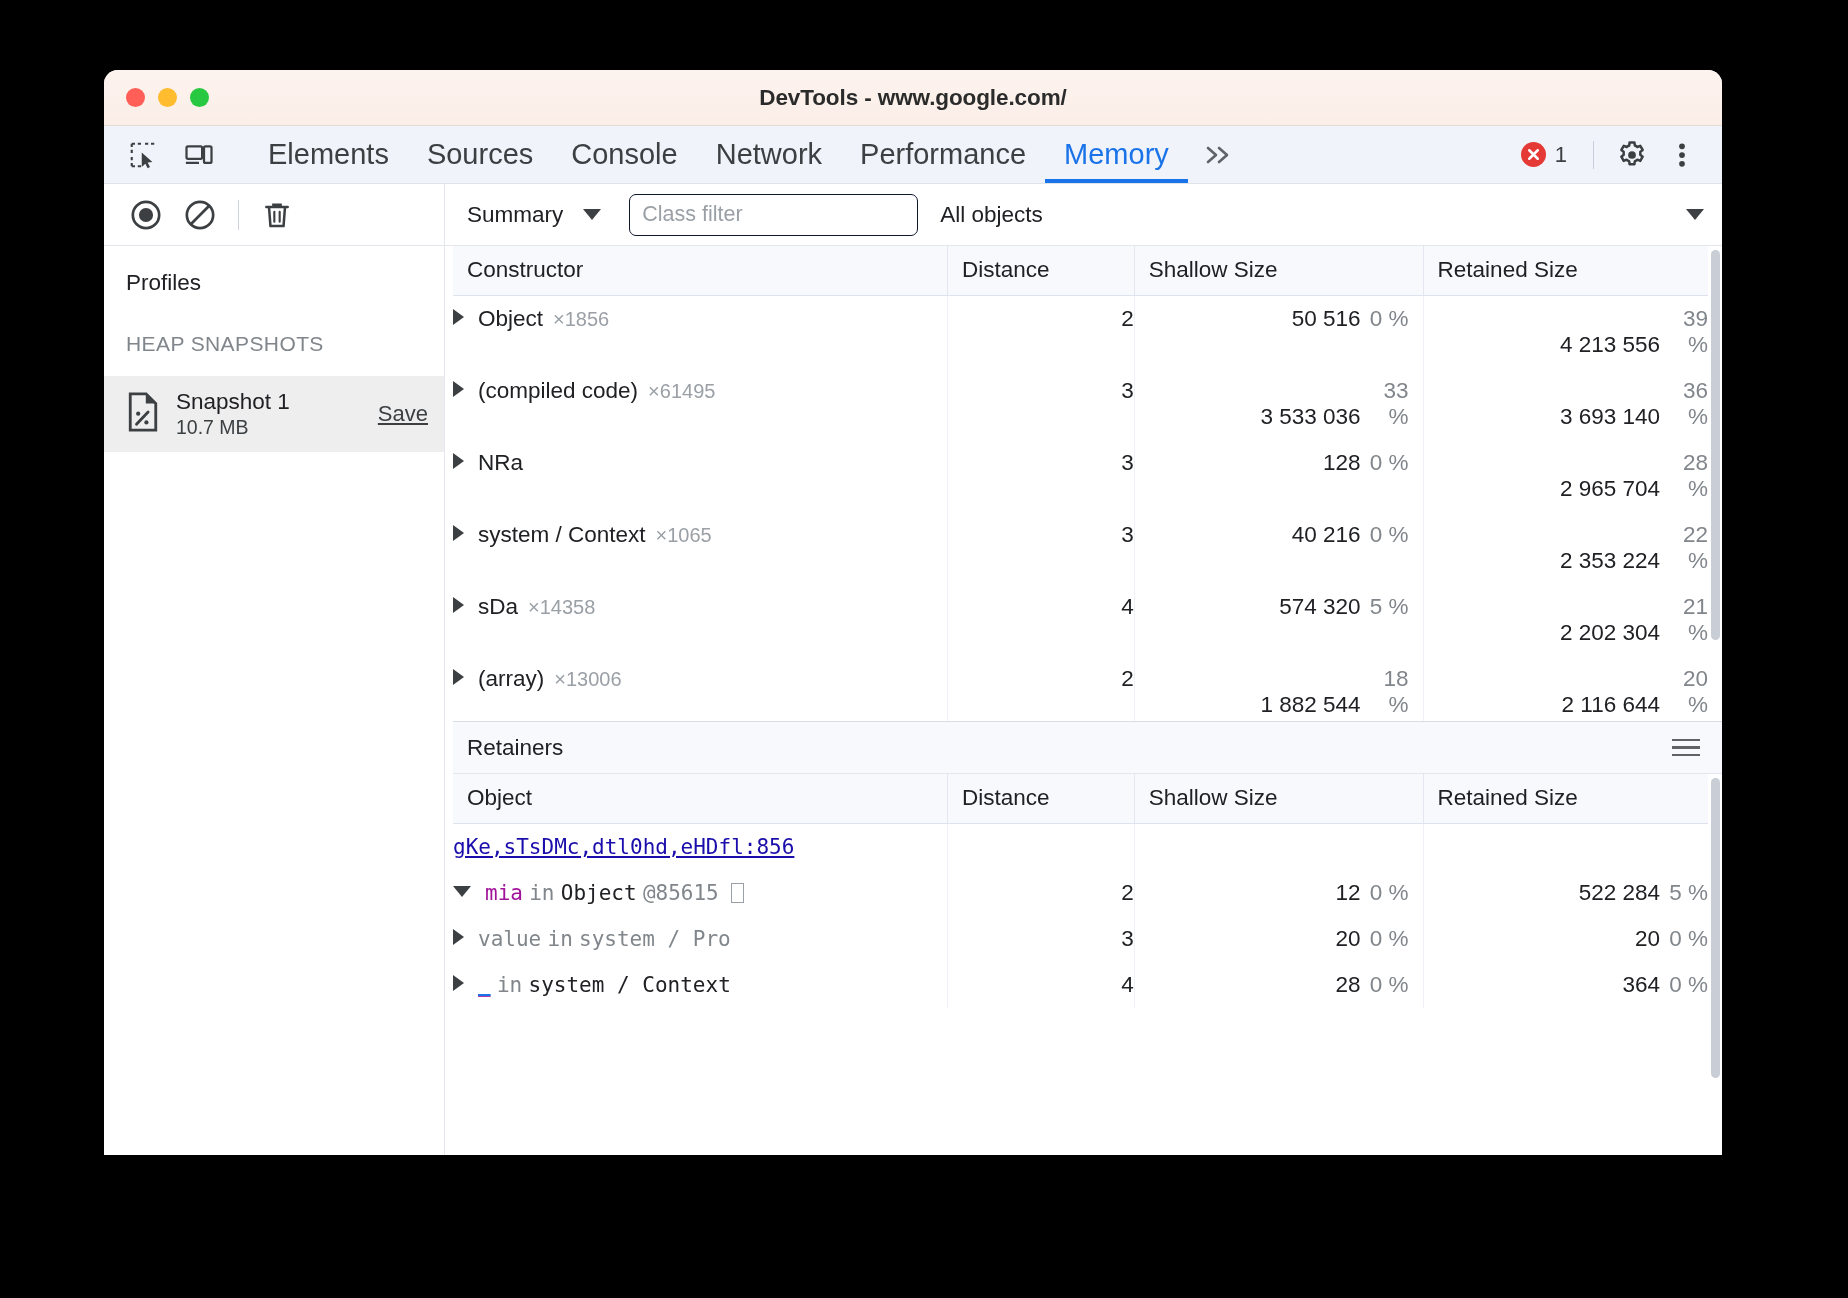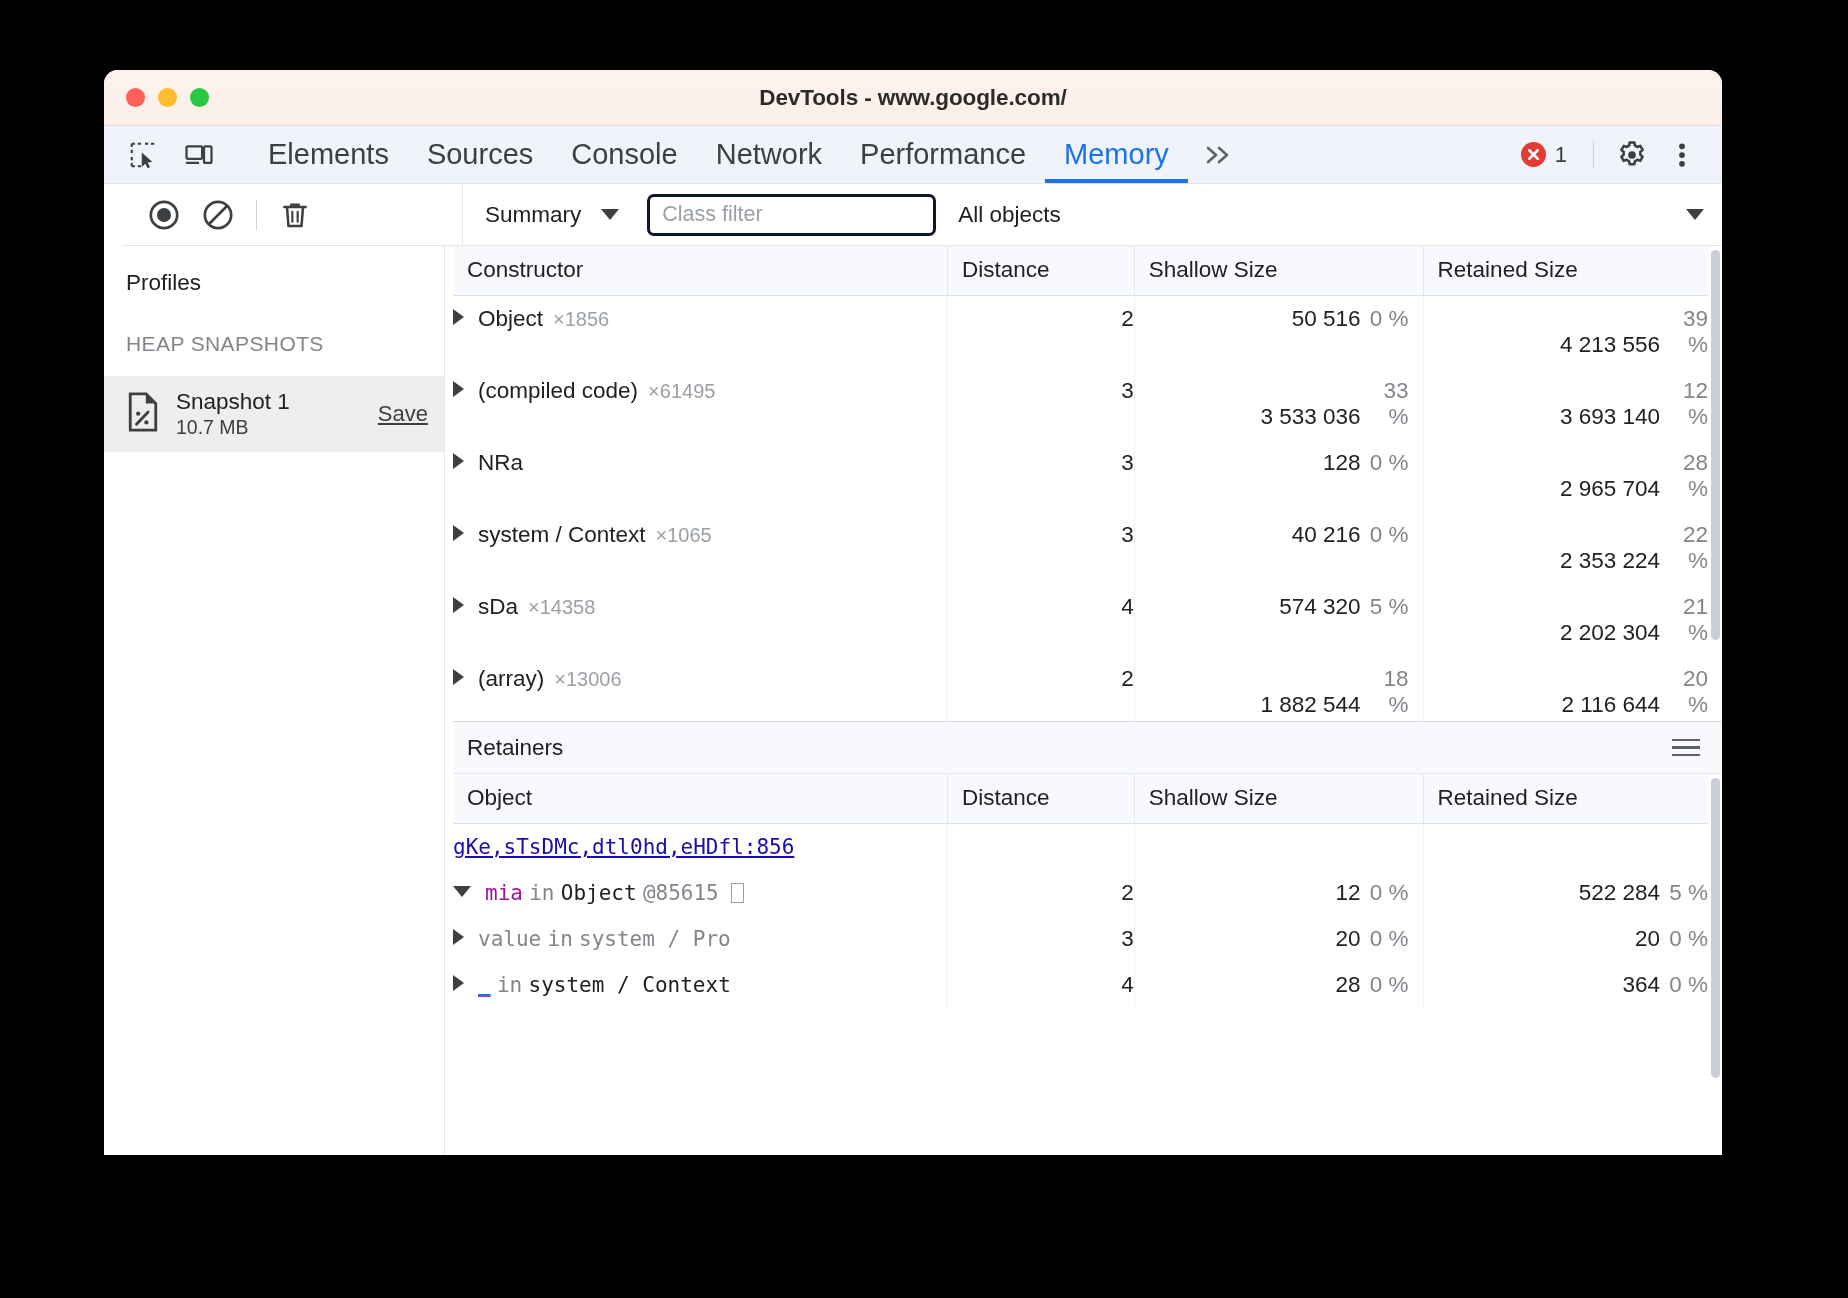--- a/index.html
+++ b/index.html
@@ -96,21 +96,20 @@
     display: flex; align-items: center; justify-content: center;
     cursor: pointer;
   }
 
   
   .paneltoolbar {
     display: flex; align-items: center;
     height: 62px;
     background: #ffffff;
     border-bottom: 1px solid #e4e7ec;
-    margin-left: 18px;
   }
   .pt-left {
     width: 341px; flex: 0 0 341px;
     display: flex; align-items: center; gap: 6px;
     padding-left: 18px;
     height: 100%;
     border-right: 1px solid #e4e7ec;
   }
   .pt-btn {
     width: 48px; height: 48px; border-radius: 5px;
@@ -129,21 +128,21 @@
   .select-label { font-size: 22.5px; color: #202124; }
   .caret {
     width: 0; height: 0;
     border-left: 9px solid transparent;
     border-right: 9px solid transparent;
     border-top: 11px solid #3c4043;
   }
   .class-filter {
     margin-left: 22px;
     width: 289px; height: 42px;
-    border: 3px solid #0f172a; border-radius: 7px;
+    border: 1px solid #0f172a; border-radius: 7px;
     background: #fff;
     font-size: 21.5px; color: #4d7c0f;
     padding: 0 12px;
     font-family: "Liberation Sans", sans-serif;
   }
   .class-filter::placeholder { color: #9aa0a6; }
   .allobj {
     margin-left: 22px; flex: 1;
     display: flex; align-items: center; justify-content: space-between;
     cursor: pointer; padding-right: 18px;
@@ -466,21 +465,21 @@
               <tr>
                 <td class="cell-name"><span class="twisty"></span><span class="cname">Object</span><span class="ccount">×1856</span></td>
                 <td class="distcell">2</td>
                 <td class="valcell"><span class="val">50 516</span><span class="pct">0 %</span></td>
                 <td class="valcell"><span class="val">4 213 556</span><span class="pct">39 %</span></td>
               </tr>
               <tr>
                 <td class="cell-name"><span class="twisty"></span><span class="cname">(compiled code)</span><span class="ccount">×61495</span></td>
                 <td class="distcell">3</td>
                 <td class="valcell"><span class="val">3 533 036</span><span class="pct">33 %</span></td>
-                <td class="valcell"><span class="val">3 693 140</span><span class="pct">12 %</span></td>
+                <td class="valcell"><span class="val">3 693 140</span><span class="pct">36 %</span></td>
               </tr>
               <tr>
                 <td class="cell-name"><span class="twisty"></span><span class="cname">NRa</span><span class="ccount"></span></td>
                 <td class="distcell">3</td>
                 <td class="valcell"><span class="val">128</span><span class="pct">0 %</span></td>
                 <td class="valcell"><span class="val">2 965 704</span><span class="pct">28 %</span></td>
               </tr>
               <tr>
                 <td class="cell-name"><span class="twisty"></span><span class="cname">system / Context</span><span class="ccount">×1065</span></td>
                 <td class="distcell">3</td>

